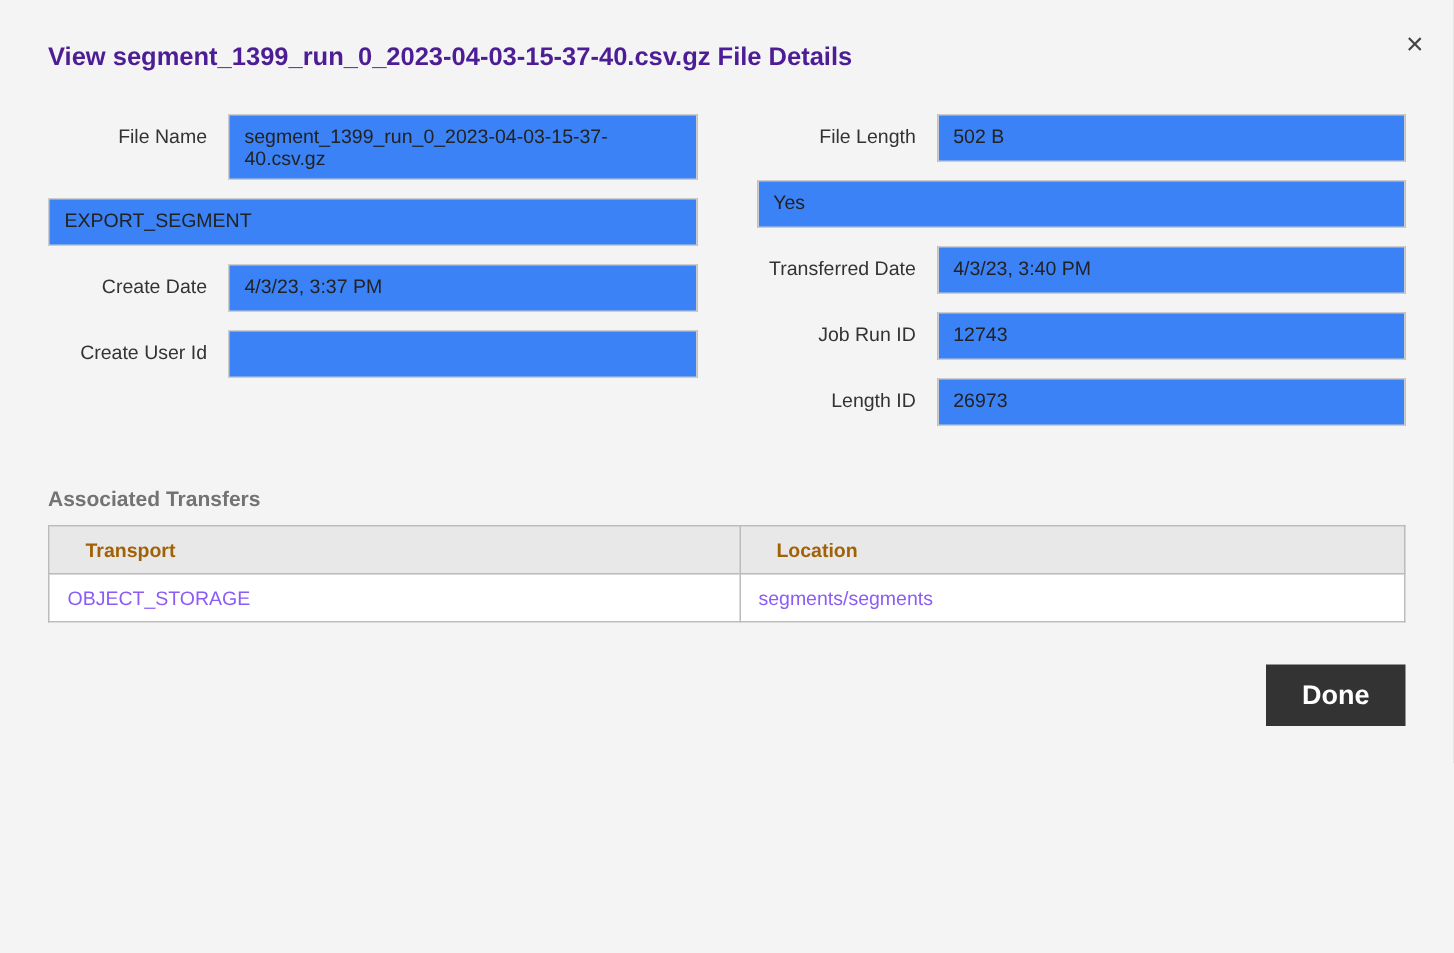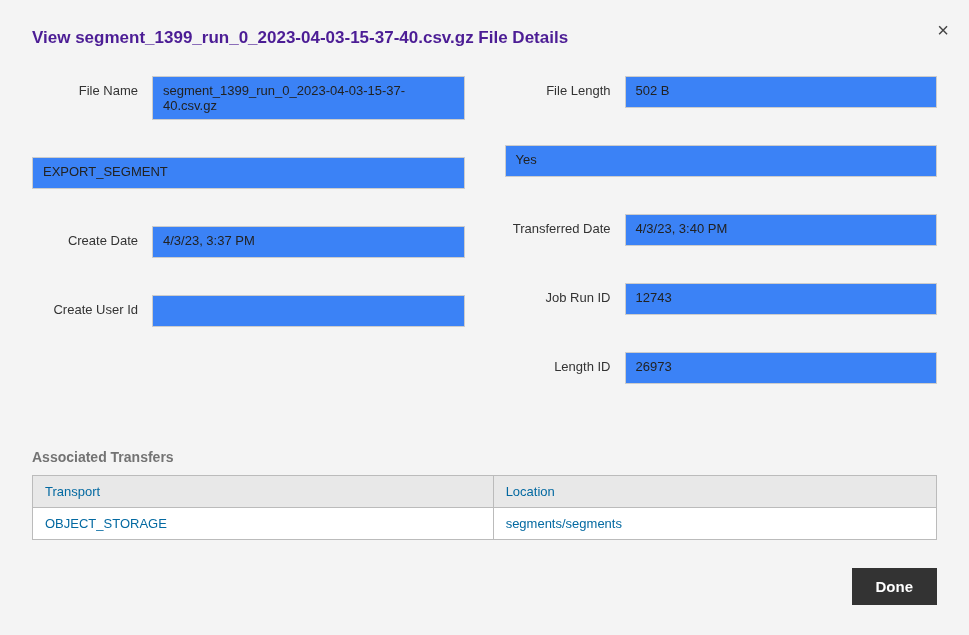--- a/index.html
+++ b/index.html
@@ -46,21 +46,21 @@
     .form-grid {
       display: grid;
       grid-template-columns: 1fr 1fr;
       gap: 0 40px;
       margin-bottom: 28px;
     }
 
     .form-row {
       display: flex;
       align-items: flex-start;
-      margin-bottom: 37px;
+      margin-bottom: 12px;
     }
 
     .form-label {
       min-width: 120px;
       text-align: right;
       padding-right: 14px;
       padding-top: 7px;
       color: #333;
       font-size: 13px;
       white-space: nowrap;
@@ -86,47 +86,47 @@
 
     .transfers-table {
       width: 100%;
       border-collapse: collapse;
       border: 1px solid #bbb;
     }
 
     .transfers-table th {
       background: #e8e8e8;
       border: 1px solid #bbb;
-      padding: 8px 12px;
+      padding: 8px 24px;
       text-align: left;
-      font-weight: normal;
-      font-size: 13px;
-      color: #0369a1;
+      font-weight: bold;
+      font-size: 13px;
+      color: #a16207;
     }
 
     .transfers-table td {
       background: #fff;
       border: 1px solid #bbb;
       padding: 8px 12px;
       font-size: 13px;
-      color: #0369a1;
+      color: #8b5cf6;
     }
 
     .footer {
       display: flex;
       justify-content: flex-end;
       margin-top: 28px;
     }
 
     .done-btn {
       background: #333;
       color: #fff;
       border: none;
       padding: 10px 24px;
-      font-size: 15px;
+      font-size: 18px;
       cursor: pointer;
       font-weight: bold;
     }
   </style>
 </head>
 <body>
 
 <div class="dialog">
 
   <button class="close-btn">×</button>

